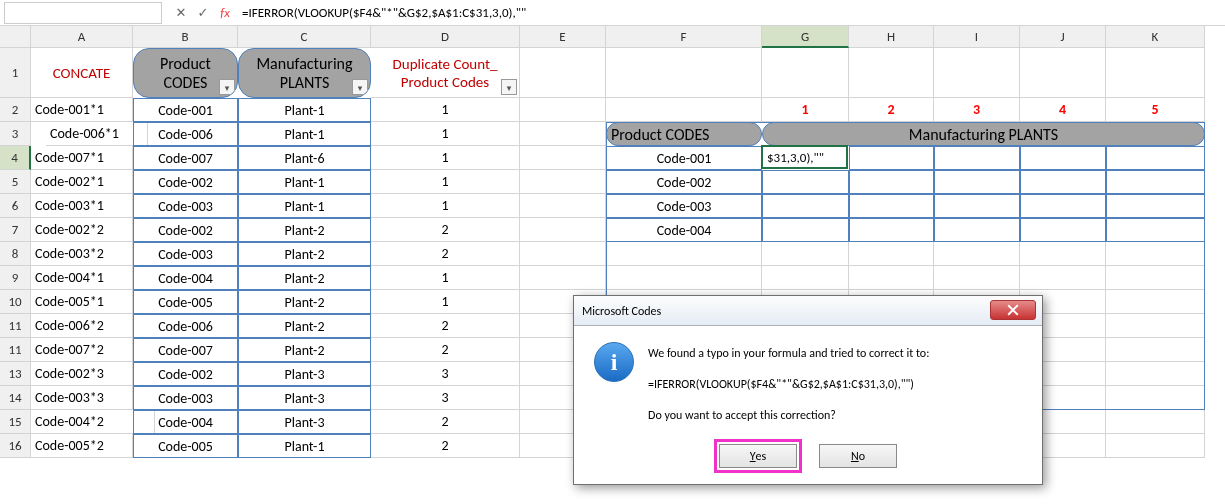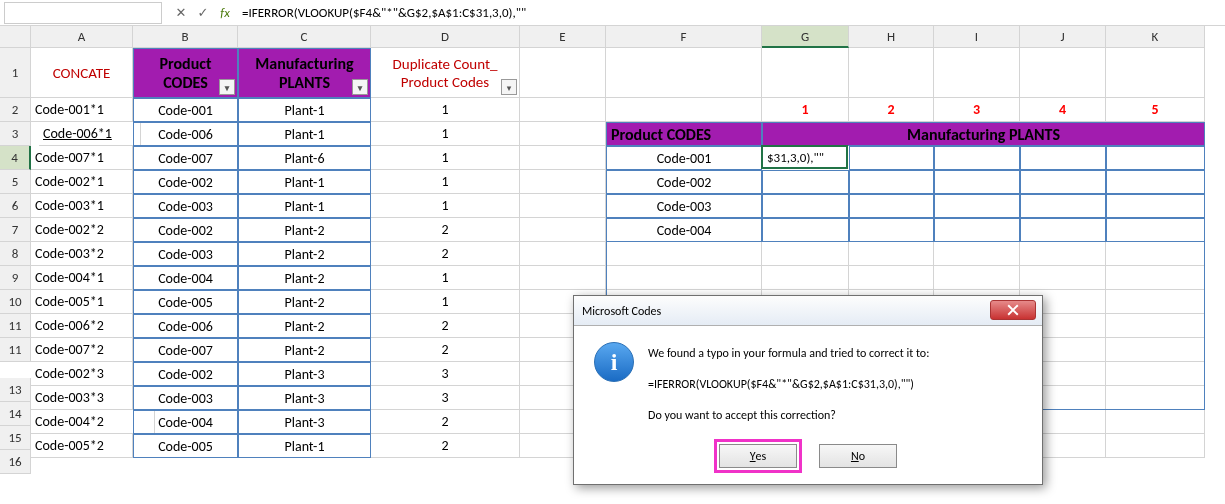--- a/index.html
+++ b/index.html
@@ -2,38 +2,38 @@
 <html><head>
 <meta charset="utf-8">
 <style>
   * { margin: 0; padding: 0; box-sizing: border-box; font-family: Calibri, Arial, sans-serif; }
   body { background: #fff; font-size: 14px; color: #000; overflow: hidden; }
   .container { width: 1225px; height: 504px; position: relative; }
 
   .formula-bar { display: flex; align-items: center; height: 26px; border-bottom: 1px solid #d4d4d4; }
   .name-box { width: 158px; height: 22px; border: 1px solid #ccc; margin: 0 8px 0 4px; padding: 0 6px; display: flex; align-items: center; justify-content: flex-start; font-size: 13px; background:#fff; }
   .fb-ctrl { width: 22px; height: 22px; display:flex; align-items:center; justify-content:center; color:#666; font-size:13px; cursor:pointer; }
-  .fb-fx { font-style: italic; color:#4d7c0f; }
+  .fb-fx { font-style: italic; color:#ef4444; }
   .formula-input { flex:1; border:none; outline:none; font-size:13px; padding:0 6px; color:#000; font-family: Calibri, Arial, sans-serif; }
 
   .grid-wrap { position: relative; display:flex; flex:1; height: 478px; }
   .corner { width:31px; height:22px; background:#f0f0f0; border-right:1px solid #d4d4d4; border-bottom:1px solid #d4d4d4; }
 
   .inner { display:flex; flex-direction:column; }
   .cols { display:flex; }
   .chdr { height:22px; border-right:1px solid #d4d4d4; border-bottom:1px solid #d4d4d4; display:flex; align-items:center; justify-content:center; font-size:13px; color:#333; background:#f0f0f0; }
   .chdr.sel { background:#d5e2c8; border-bottom:2px solid #217346; }
   .rhdr { width:31px; border-right:1px solid #d4d4d4; border-bottom:1px solid #d4d4d4; display:flex; align-items:center; justify-content:center; font-size:13px; color:#333; background:#f0f0f0; }
   .rhdr.sel { background:#d5e2c8; border-right:2px solid #217346; }
 
   .body-area { position:relative; }
   .cell { position:absolute; border-right:1px solid #d4d4d4; border-bottom:1px solid #d4d4d4; display:flex; align-items:center; justify-content:center; font-size:14px; padding:0 4px; overflow:hidden; white-space:nowrap; }
   .cell.left { justify-content:flex-start; }
 
-  .hdr-cream { background:#a21caf; font-weight:bold; font-size:16px; }
+  .hdr-cream { background:#a3a3a3; font-weight:normal; font-size:16px;border-radius:16px; }
   .hdr-red { color:#c00000; font-weight:normal; font-size:15px; }
   .border-box { border:1px solid #4f81bd; }
   .num-red { color:#ff0000; font-weight:bold; }
 
   .filter-btn { position:absolute; right:2px; bottom:2px; width:16px; height:16px; border:1px solid #999; background:#f5f5f5; display:flex; align-items:center; justify-content:center; font-size:9px; color:#555; }
 
   .active-cell { position:absolute; border:2px solid #217346; background:#fff; z-index:5; padding:0 4px; display:flex; align-items:center; font-family: Calibri, Arial, sans-serif; font-size:13px; }
 
   
   .dialog-shadow { position:absolute; width:470px; left:573px; top:295px; box-shadow: 3px 3px 10px rgba(0,0,0,.4); z-index:20; background:#fff; border:1px solid #707070; }
@@ -71,21 +71,21 @@
           <div class="rhdr" style="height: 24px;">3</div>
           <div class="rhdr sel" style="height: 24px;">4</div>
           <div class="rhdr" style="height: 24px;">5</div>
           <div class="rhdr" style="height: 24px;">6</div>
           <div class="rhdr" style="height: 24px;">7</div>
           <div class="rhdr" style="height: 24px;">8</div>
           <div class="rhdr" style="height: 24px;">9</div>
           <div class="rhdr" style="height: 24px;">10</div>
           <div class="rhdr" style="height: 24px;">11</div>
           <div class="rhdr" style="height: 24px;">11</div>
-          <div class="rhdr" style="height: 24px; margin-top: 16px;">13</div>
+          <div class="rhdr" style="height: 24px;">13</div>
           <div class="rhdr" style="height: 24px;">14</div>
           <div class="rhdr" style="height: 24px;">15</div>
           <div class="rhdr" style="height: 24px;">16</div>
         </div>
     </div>
     <div class="inner">
       <div class="cols" id="col-hdrs">
           <div class="chdr" style="width: 102px;">A</div>
           <div class="chdr" style="width: 105px;">B</div>
           <div class="chdr" style="width: 133px;">C</div>
@@ -125,21 +125,21 @@
           <div class="cell " style="left: 575px; top: 0px; width: 156px; height: 50px;"></div>
           <div class="cell " style="left: 731px; top: 0px; width: 87px; height: 50px;"></div>
           <div class="cell " style="left: 818px; top: 0px; width: 85px; height: 50px;"></div>
           <div class="cell " style="left: 903px; top: 0px; width: 86px; height: 50px;"></div>
           <div class="cell " style="left: 989px; top: 0px; width: 86px; height: 50px;"></div>
           <div class="cell " style="left: 1075px; top: 0px; width: 99px; height: 50px;"></div>
           <div class="cell left" style="left: 0px; top: 50px; width: 102px; height: 24px;">Code-001*1</div>
           <div class="cell border-box" style="left: 102px; top: 50px; width: 105px; height: 24px;">Code-001</div>
           <div class="cell border-box" style="left: 207px; top: 50px; width: 133px; height: 24px;">Plant-1</div>
           <div class="cell " style="left: 340px; top: 50px; width: 149px; height: 24px;">1</div>
-          <div class="cell left" style="left: 8px; top: 74px; width: 102px; height: 24px; text-decoration: underline;">Code-006*1</div>
+          <div class="cell left" style="left: 15px; top: 74px; width: 102px; height: 24px;">Code-006*1</div>
           <div class="cell border-box" style="left: 102px; top: 74px; width: 105px; height: 24px;">Code-006</div>
           <div class="cell border-box" style="left: 207px; top: 74px; width: 133px; height: 24px;">Plant-1</div>
           <div class="cell " style="left: 340px; top: 74px; width: 149px; height: 24px;">1</div>
           <div class="cell left" style="left: 0px; top: 98px; width: 102px; height: 24px;">Code-007*1</div>
           <div class="cell border-box" style="left: 102px; top: 98px; width: 105px; height: 24px;">Code-007</div>
           <div class="cell border-box" style="left: 207px; top: 98px; width: 133px; height: 24px;">Plant-6</div>
           <div class="cell " style="left: 340px; top: 98px; width: 149px; height: 24px;">1</div>
           <div class="cell left" style="left: 0px; top: 122px; width: 102px; height: 24px;">Code-002*1</div>
           <div class="cell border-box" style="left: 102px; top: 122px; width: 105px; height: 24px;">Code-002</div>
           <div class="cell border-box" style="left: 207px; top: 122px; width: 133px; height: 24px;">Plant-1</div>

